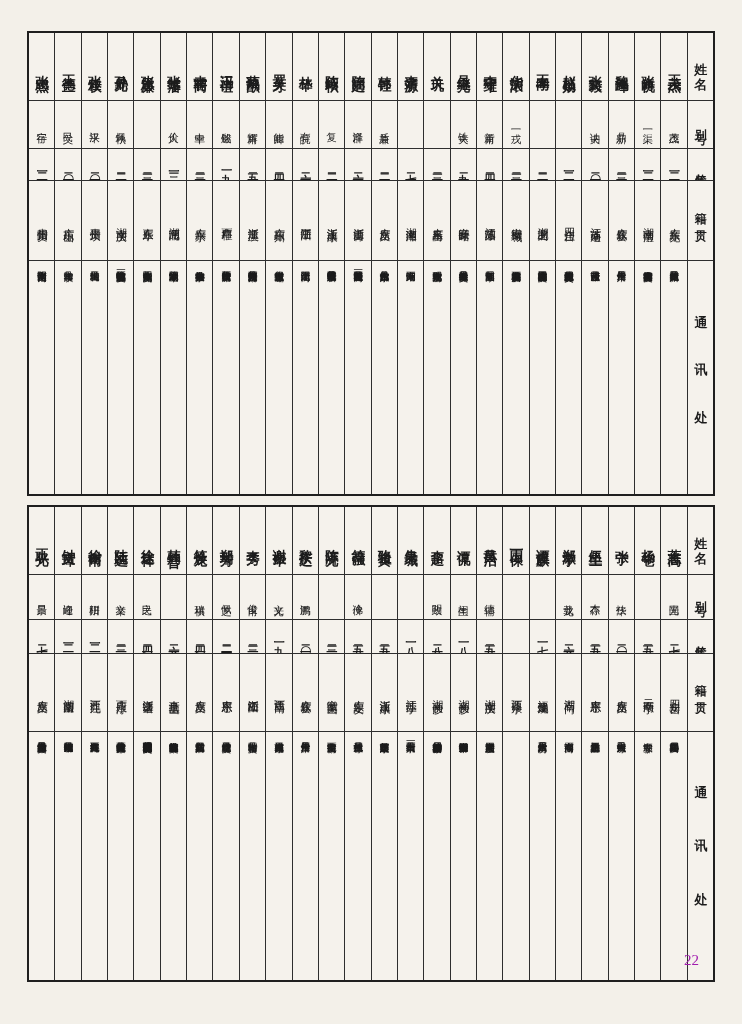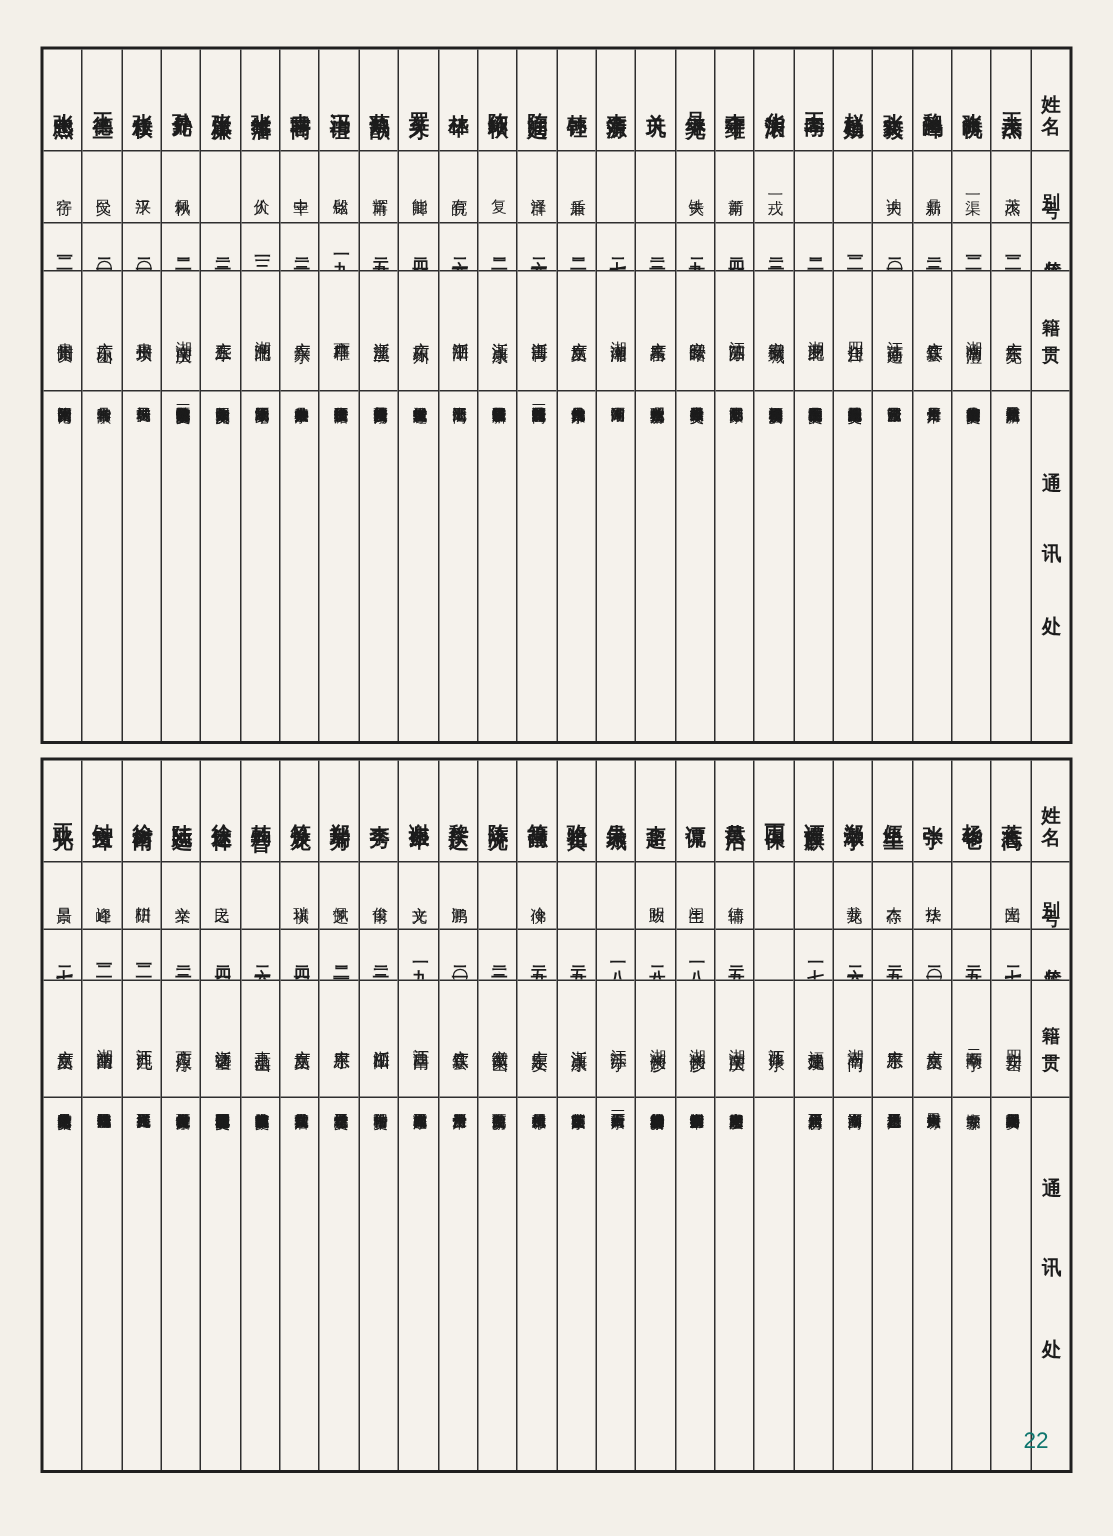--- a/index.html
+++ b/index.html
@@ -73,22 +73,22 @@
   .header-col .age-cell .vt{font-size:11.5px;letter-spacing:0;}
   .header-col .native-cell .vt{font-size:12px;letter-spacing:18px;}
   .header-col .address-cell .vt{font-size:13px;letter-spacing:48px;}
   #section-1 .header-col .address-cell .vt{letter-spacing:54px;}
   .header-col .address-cell{align-items:center;padding-top:0;}
   .page-number{
     position:absolute;
     right:43px;
     top:952px;
     font-size:15px;
-    font-family:Liberation Sans, sans-serif;
-    color:#0f766e;
+    font-family:Liberation Serif, serif;
+    color:#a21caf;
   }
 </style>
 </head>
 <body>
 
 <div class="page">
   <section class="table" id="section-0">
   <div class="col header-col">
     <div class="cell name-cell">
           <span class="vt">姓名</span>

